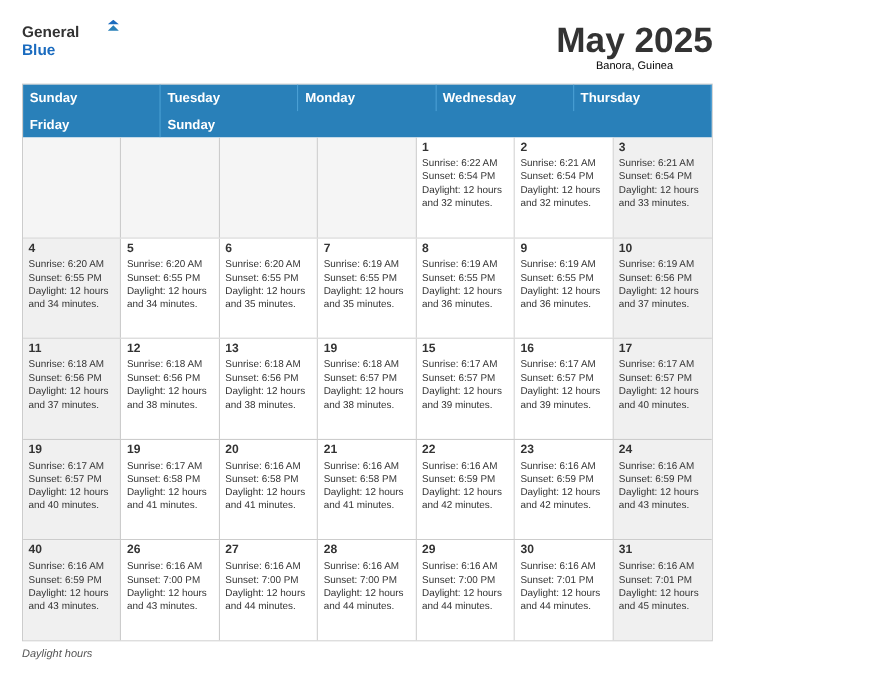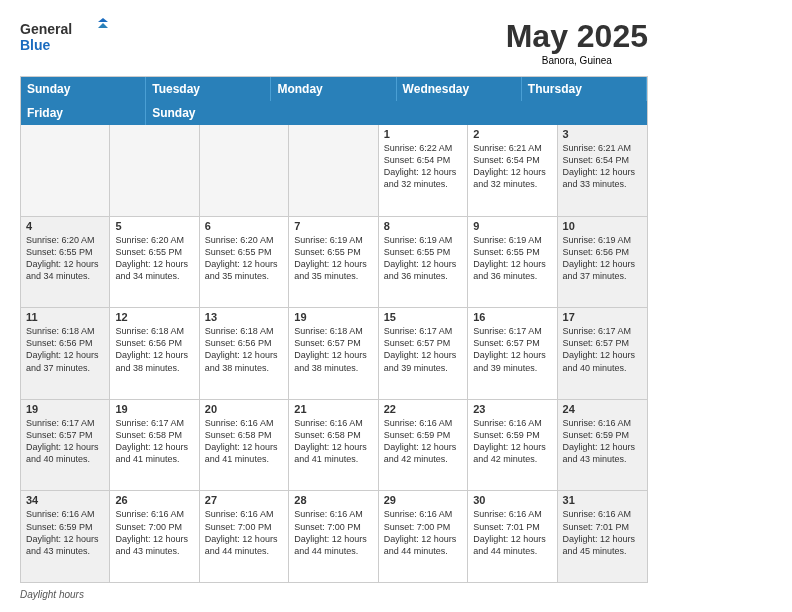--- a/index.html
+++ b/index.html
@@ -234,21 +234,21 @@
           <div class="day-num">23</div>
           <div class="cell-text">Sunrise: 6:16 AM<br>Sunset: 6:59 PM<br>Daylight: 12 hours and 42 minutes.</div>
         </div>
           <div class="cal-cell shaded">
           <div class="day-num">24</div>
           <div class="cell-text">Sunrise: 6:16 AM<br>Sunset: 6:59 PM<br>Daylight: 12 hours and 43 minutes.</div>
         </div>
         </div>
         <div class="cal-row">
           <div class="cal-cell shaded">
-          <div class="day-num">34</div>
+          <div class="day-num">40</div>
           <div class="cell-text">Sunrise: 6:16 AM<br>Sunset: 6:59 PM<br>Daylight: 12 hours and 43 minutes.</div>
         </div>
           <div class="cal-cell">
           <div class="day-num">26</div>
           <div class="cell-text">Sunrise: 6:16 AM<br>Sunset: 7:00 PM<br>Daylight: 12 hours and 43 minutes.</div>
         </div>
           <div class="cal-cell">
           <div class="day-num">27</div>
           <div class="cell-text">Sunrise: 6:16 AM<br>Sunset: 7:00 PM<br>Daylight: 12 hours and 44 minutes.</div>
         </div>

